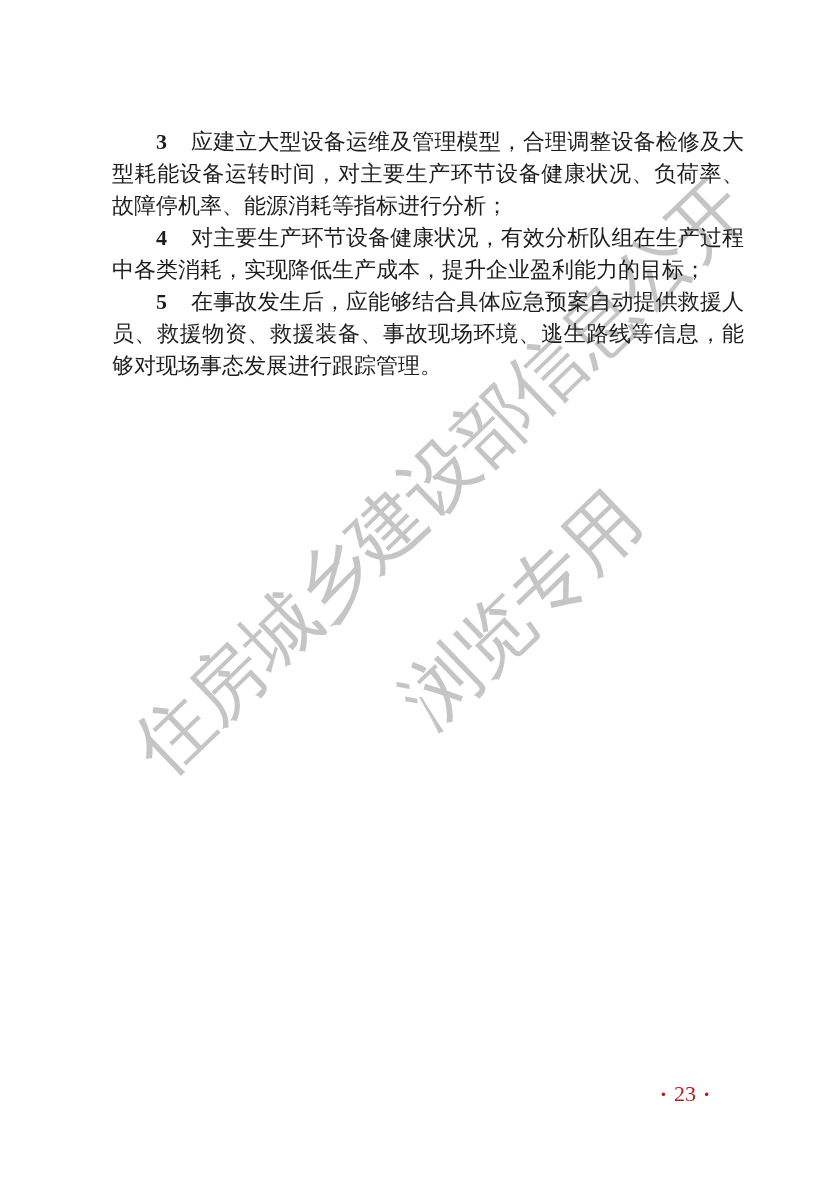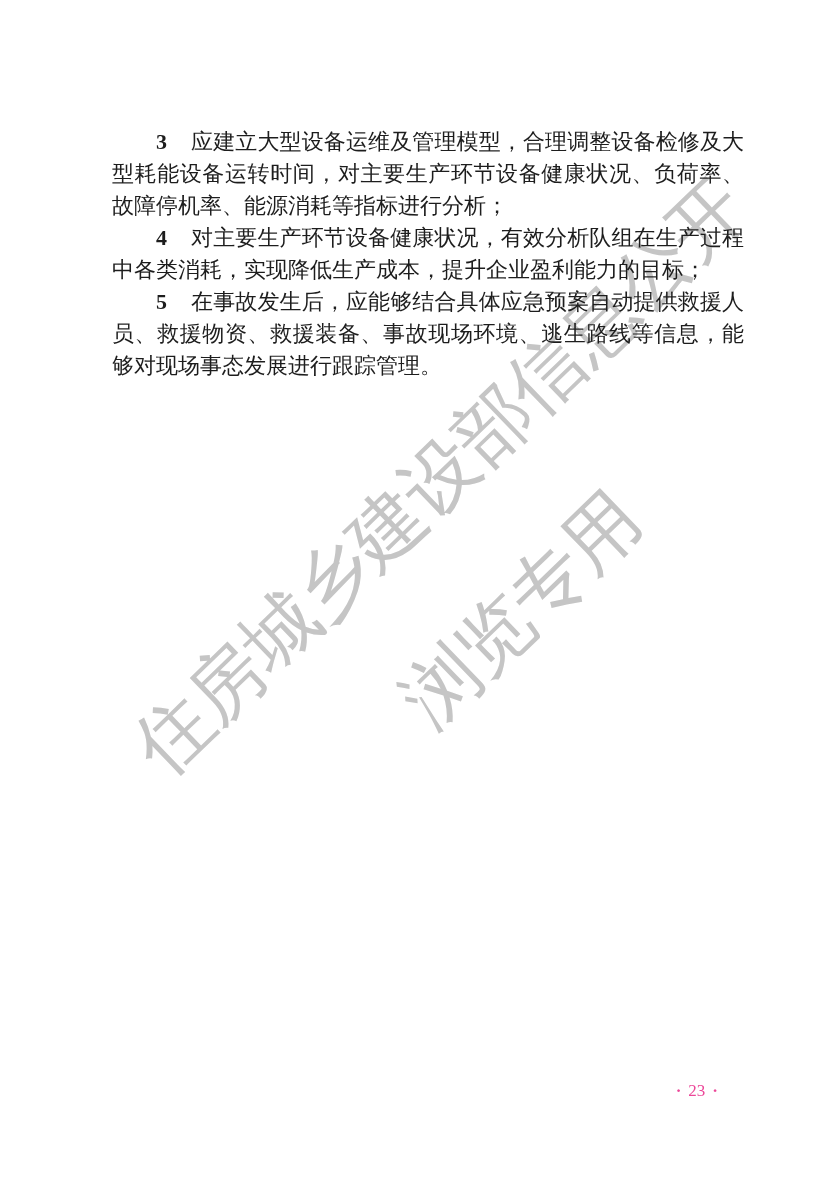--- a/index.html
+++ b/index.html
@@ -40,23 +40,23 @@
   }
   .para { margin: 0; text-indent: 2em; }
   .clause-num { font-weight: 700; margin-right: 24px; }
 
   
   .page-number {
     position: absolute;
     top: 1081px;
     left: 645px;
     width: 80px;
-    text-align: right;
-    font-size: 17px;
-    color: #ec4899;
+    text-align: center;
+    font-size: 22px;
+    color: #b91c1c;
     z-index: 2;
   }
   .page-number .dot { margin: 0 7px; font-weight: 700; }
 </style>
 </head>
 <body>
 
 <div class="page">
 
   <div class="watermark wm-primary" style="color: rgb(197, 197, 197);">住房城乡建设部信息公开</div>

